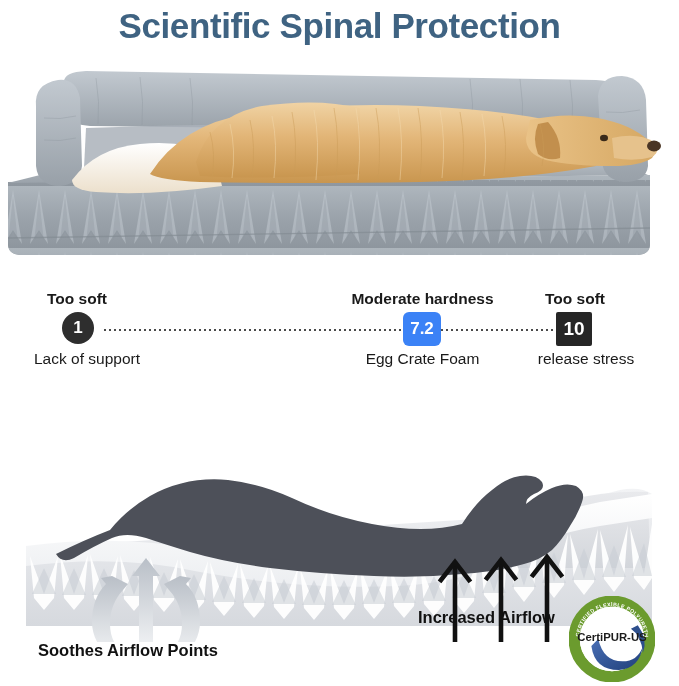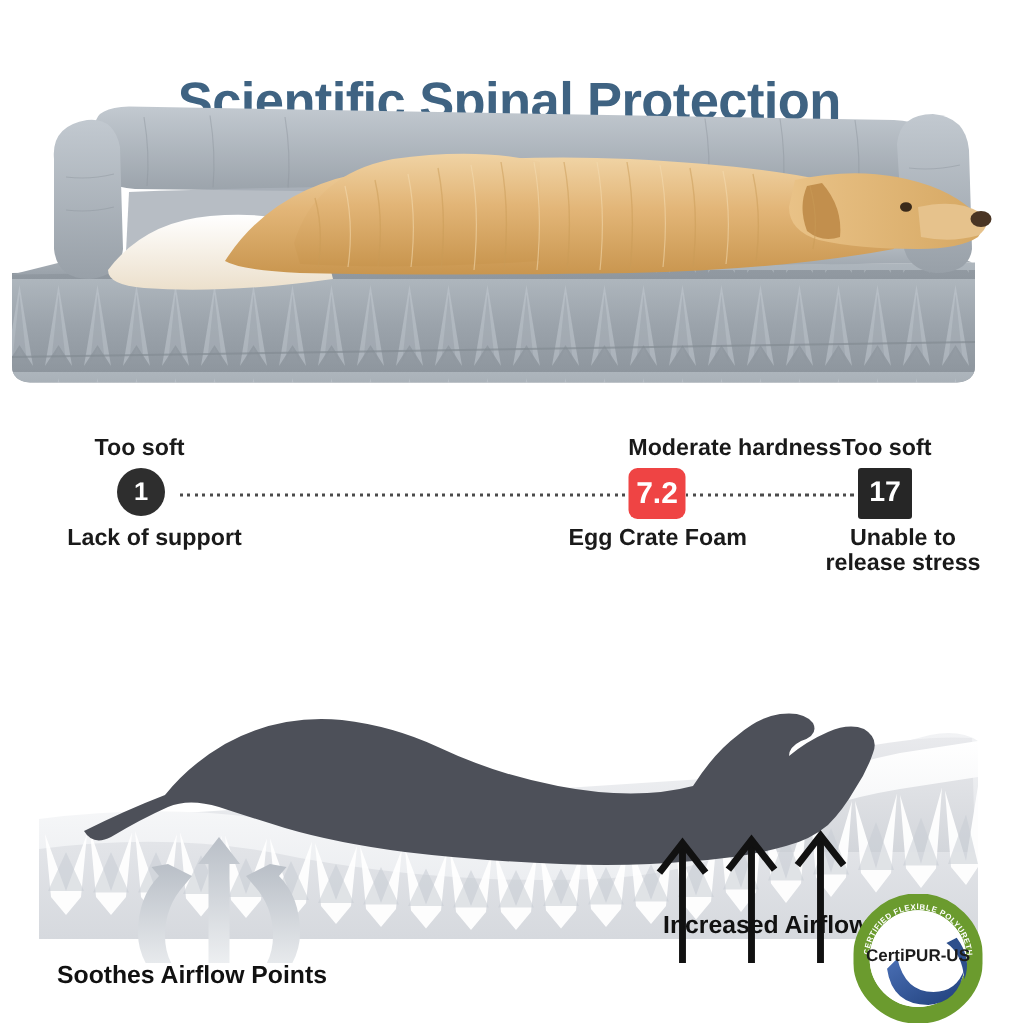--- a/index.html
+++ b/index.html
@@ -11,53 +11,52 @@
     position:relative;
   }
   .stage{position:relative;width:679px;height:686px;}
 
   
   #title{
     position:absolute;left:0;top:0;width:679px;height:52px;
     display:flex;align-items:center;justify-content:center;
     font-size:35px;font-weight:bold;color:#3f6382;
     letter-spacing:-0.4px;
-    margin-top:42px;
   }
 
   
   #photo{position:absolute;left:0;top:62px;width:679px;height:205px;}
 
   
-  #scale{position:absolute;left:16px;top:288px;width:548px;height:105px;}
+  #scale{position:absolute;left:0;top:288px;width:548px;height:105px;}
   .sc-top{position:absolute;font-size:15.5px;font-weight:bold;color:#1a1a1a;
           white-space:nowrap;text-align:center;}
-  .sc-bot{position:absolute;font-size:15.5px;font-weight:bold;color:#1a1a1a;
+  .sc-bot{position:absolute;font-size:15.5px;font-weight:normal;color:#1a1a1a;
           text-align:center;line-height:1.12;}
   .dotline{position:absolute;top:41px;height:2px;
            background-image:repeating-linear-gradient(to right,#4a4a4a 0 2px,transparent 2px 5px);}
   .marker-circle{
     position:absolute;width:32px;height:32px;border-radius:50%;
     background:#2e2e2e;color:#fff;font-size:17px;font-weight:bold;
     display:flex;align-items:center;justify-content:center;
   }
   .marker-sq{
     position:absolute;height:34px;color:#fff;font-weight:bold;
     display:flex;align-items:center;justify-content:center;
   }
-  #m72{background:#ef4444;border-radius:6px;width:38px;font-size:20px;left:403px;top:24px;}
+  #m72{background:#3b82f6;border-radius:6px;width:38px;font-size:17px;left:403px;top:24px;}
   #m10{background:#262626;border-radius:2px;width:36px;font-size:19px;left:556px;top:24px;}
 
   
   #diagram{position:absolute;left:0;top:398px;width:679px;height:244px;}
 
   
   .blabel{position:absolute;font-size:16.5px;font-weight:bold;color:#111;white-space:nowrap;}
   #lbl-soothes{left:38px;top:641px;}
-  #lbl-airflow{left:418px;top:608px;margin-left:24px;}
+  #lbl-airflow{left:418px;top:608px;}
 
   
   #certipur{position:absolute;left:569px;top:596px;width:86px;height:86px;}
 </style>
 </head>
 <body>
 
 <div class="stage">
 
   <div id="title">Scientific Spinal Protection</div>
@@ -173,28 +172,27 @@
 
   <div id="scale">
 
     <div class="dotline" style="left:104px;width:299px;"></div>
     <div class="dotline" style="left:441px;width:115px;"></div>
 
     <div class="sc-top" style="left:0px;width:154px;top:2px;">Too soft</div>
     <div class="marker-circle" style="left:62px;top:24px;">1</div>
     <div class="sc-bot" style="left:0px;width:174px;top:62px;">Lack of support</div>
 
-    <div class="sc-top" style="left:300px;width:245px;top:2px;text-align:right;">Moderate hardness</div>
+    <div class="sc-top" style="left:300px;width:245px;top:2px;">Moderate hardness</div>
     <div class="marker-sq" id="m72">7.2</div>
     <div class="sc-bot" style="left:310px;width:225px;top:62px;">Egg Crate Foam</div>
 
     <div class="sc-top" style="left:492px;width:166px;top:2px;">Too soft</div>
-    <div class="marker-sq" id="m10">17</div>
+    <div class="marker-sq" id="m10">10</div>
     <div class="sc-bot" style="left:496px;width:180px;top:62px;">
-      <div>Unable to</div>
       <div>release stress</div>
     </div>
   </div>
 
   <svg id="diagram" viewBox="0 0 679 244">
     <defs>
       <linearGradient id="foamG" x1="0" y1="0" x2="0" y2="1">
         <stop offset="0" stop-color="#f2f3f5"></stop>
         <stop offset="0.55" stop-color="#e2e4e8"></stop>
         <stop offset="1" stop-color="#d6d9de"></stop>

